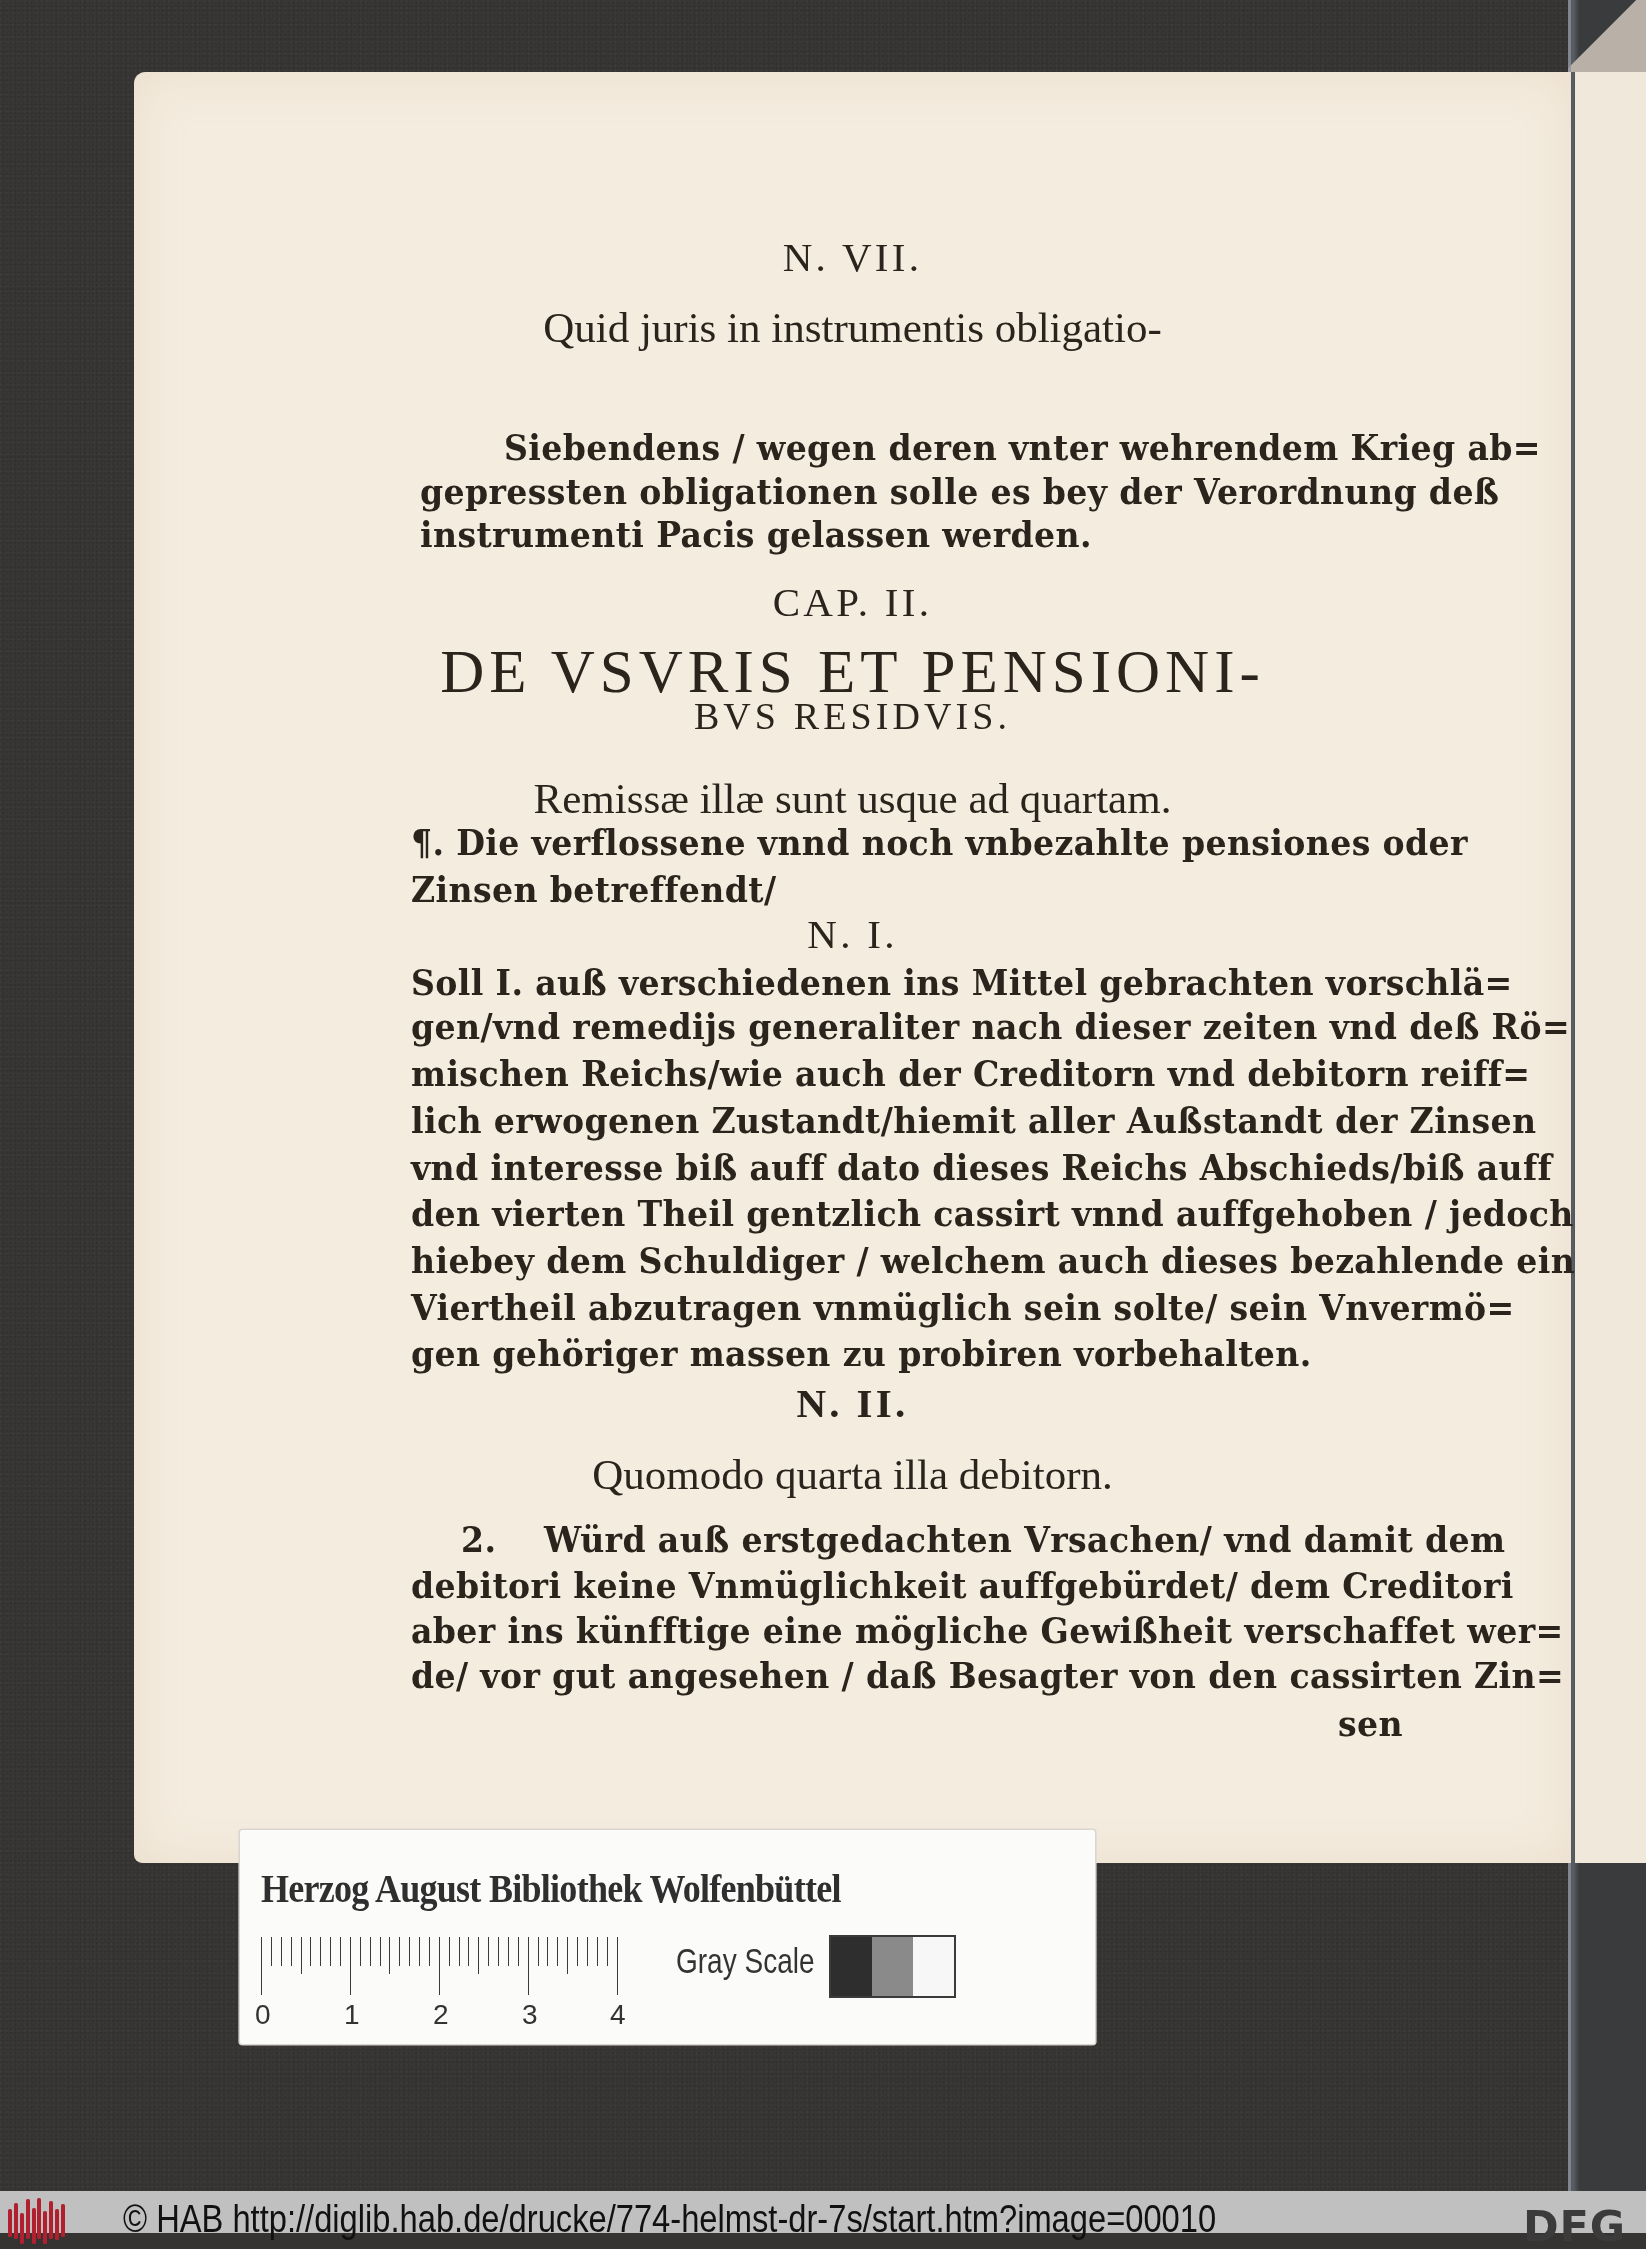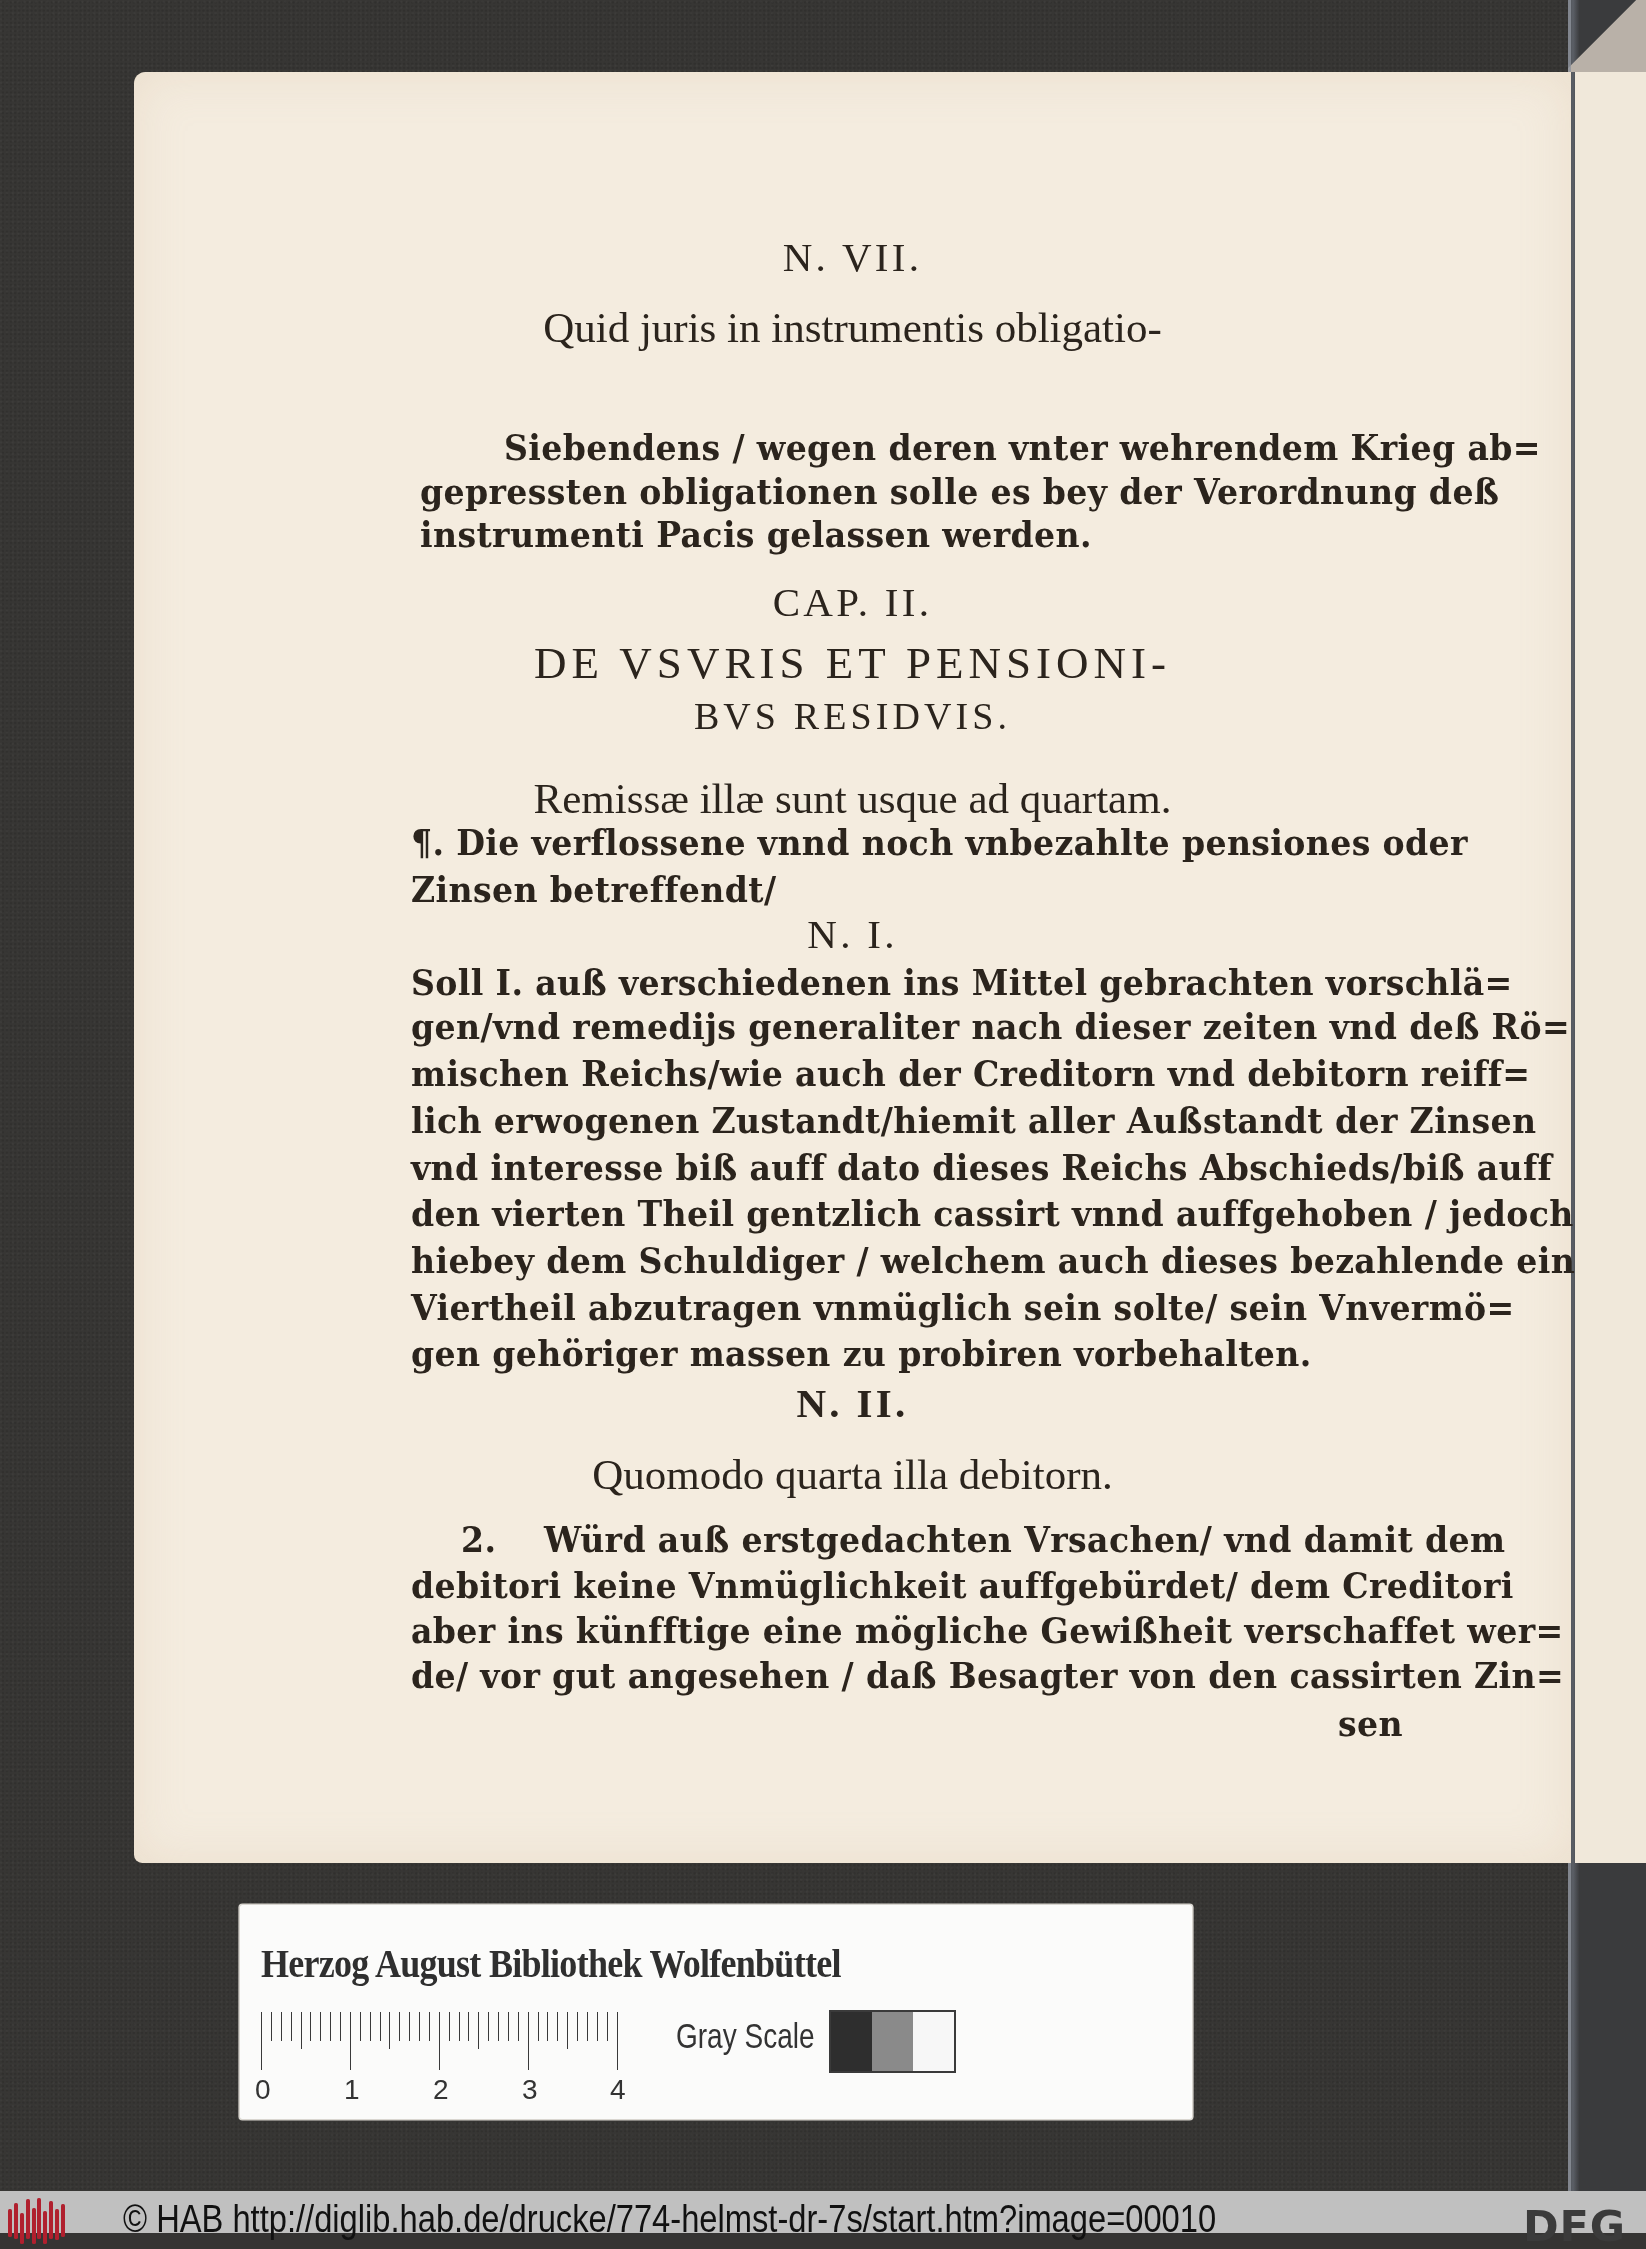--- a/index.html
+++ b/index.html
@@ -41,25 +41,25 @@
     position: absolute; white-space: nowrap; color: #2b241d;
   }
   .center { left: 0; width: 1437px; text-align: center; }
   .fraktur {
     font-family: "DejaVu Serif", serif; font-weight: bold;
     font-size: 36px; letter-spacing: 0.4px; transform: scaleX(0.92); transform-origin: left center;
   }
   .antiqua { font-family: "Liberation Serif", serif; }
   .h-num { font-size: 41px; letter-spacing: 3.3px; }
   .h-latin { font-size: 43px; }
-  .h-caps { font-size: 45px; letter-spacing: 5px; }
+  .h-caps { font-size: 61px; letter-spacing: 5px; }
   .h-caps2 { font-size: 38px; letter-spacing: 4.1px; }
 
   .card {
-    position: absolute; left: 240px; top: 1905px; width: 952px; height: 214px;
+    position: absolute; left: 240px; top: 1830px; width: 855px; height: 214px;
     background: #fbfbfa; border-radius: 2.5px;
     box-shadow: 0 0 0 1.6px #d9d6d0;
   }
   .card .title {
     position: absolute; left: 20.6px; top: 35px; font-family: "Liberation Serif", serif;
     font-weight: bold; font-size: 40px; color: #2f2f2f; letter-spacing: -0.8px;
     transform: scaleX(0.9); transform-origin: left center; white-space: nowrap;
   }
   .ruler { position: absolute; left: 20.6px; top: 107px; width: 198px; height: 62px; }
   .tick { position: absolute; top: 0; width: 1.6px; background: #3a3a3a; }

